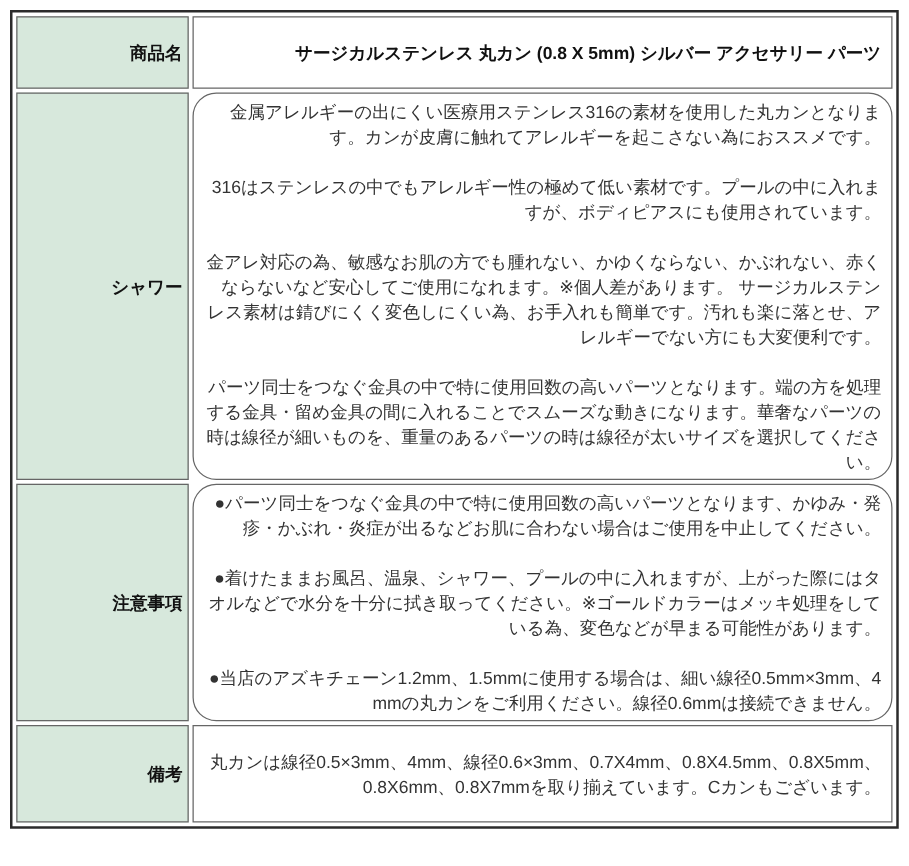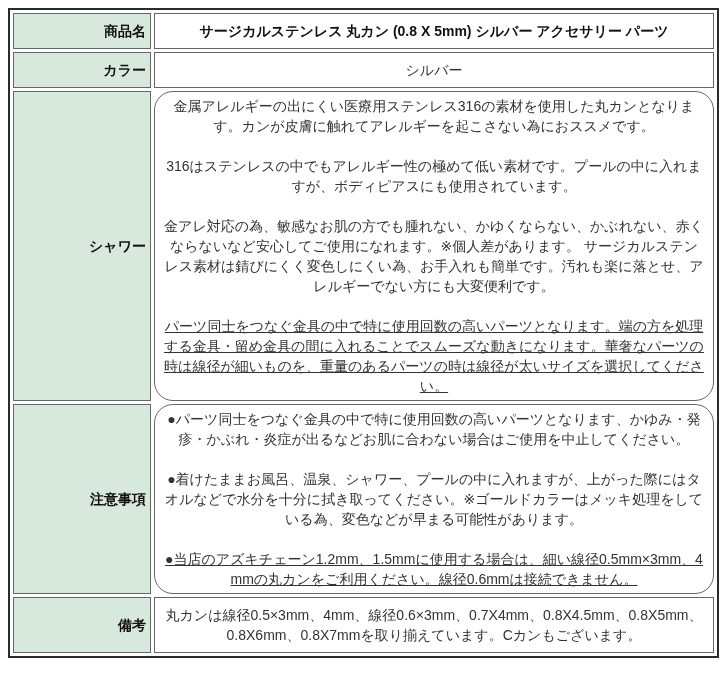--- a/index.html
+++ b/index.html
@@ -38,57 +38,52 @@
     color:var(--title-text);
     text-align:right;
     vertical-align:middle;
     padding:6px 4px;
     line-height:20px;
   }
   td.content-cell{
     border:1px solid var(--cell-border);
     font-size:14px;
     color:var(--text);
-    text-align:center;
+    text-align:right;
     vertical-align:middle;
-    padding:7px 8px;
+    padding:18px 8px;
     line-height:20px;
     word-break:break-all;
   }
   td.content-cell.title{
     font-weight:bold;
     color:var(--title-text);
   }
   td.content-cell.multi{
     vertical-align:top;
     padding-top:4px;
     padding-bottom:4px;
     border-radius:19px;
   }
   td.content-cell p{
     margin:0 0 20px 0;
   }
   td.content-cell p:last-child{
     margin-bottom:0;
-    text-decoration:underline;
   }
 </style>
 </head>
 <body>
 
 <div class="page">
   <table class="spec">
     <tbody>
       <tr>
         <th class="label-cell">商品名</th>
         <td class="content-cell title">サージカルステンレス 丸カン (0.8 X 5mm) シルバー アクセサリー パーツ</td>
-      </tr>
-      <tr>
-        <th class="label-cell">カラー</th>
-        <td class="content-cell">シルバー</td>
       </tr>
       <tr>
         <th class="label-cell">シャワー</th>
         <td class="content-cell multi">
           <p>金属アレルギーの出にくい医療用ステンレス316の素材を使用した丸カンとなります。カンが皮膚に触れてアレルギーを起こさない為におススメです。</p>
           <p>316はステンレスの中でもアレルギー性の極めて低い素材です。プールの中に入れますが、ボディピアスにも使用されています。</p>
           <p>金アレ対応の為、敏感なお肌の方でも腫れない、かゆくならない、かぶれない、赤くならないなど安心してご使用になれます。※個人差があります。 サージカルステンレス素材は錆びにくく変色しにくい為、お手入れも簡単です。汚れも楽に落とせ、アレルギーでない方にも大変便利です。</p>
           <p>パーツ同士をつなぐ金具の中で特に使用回数の高いパーツとなります。端の方を処理する金具・留め金具の間に入れることでスムーズな動きになります。華奢なパーツの時は線径が細いものを、重量のあるパーツの時は線径が太いサイズを選択してください。</p>
         </td>
       </tr>

